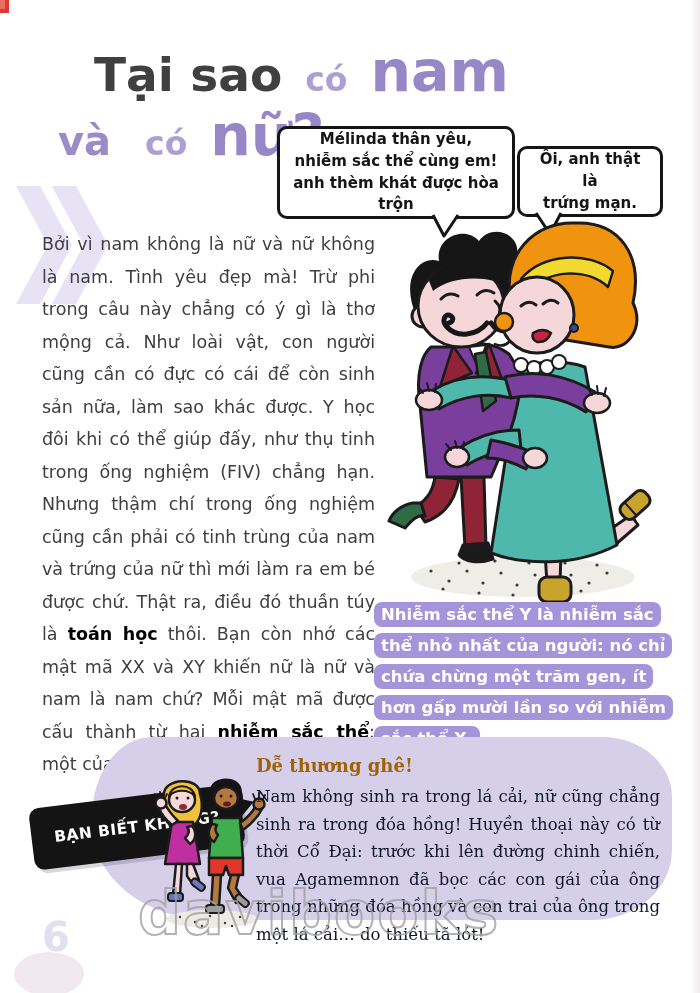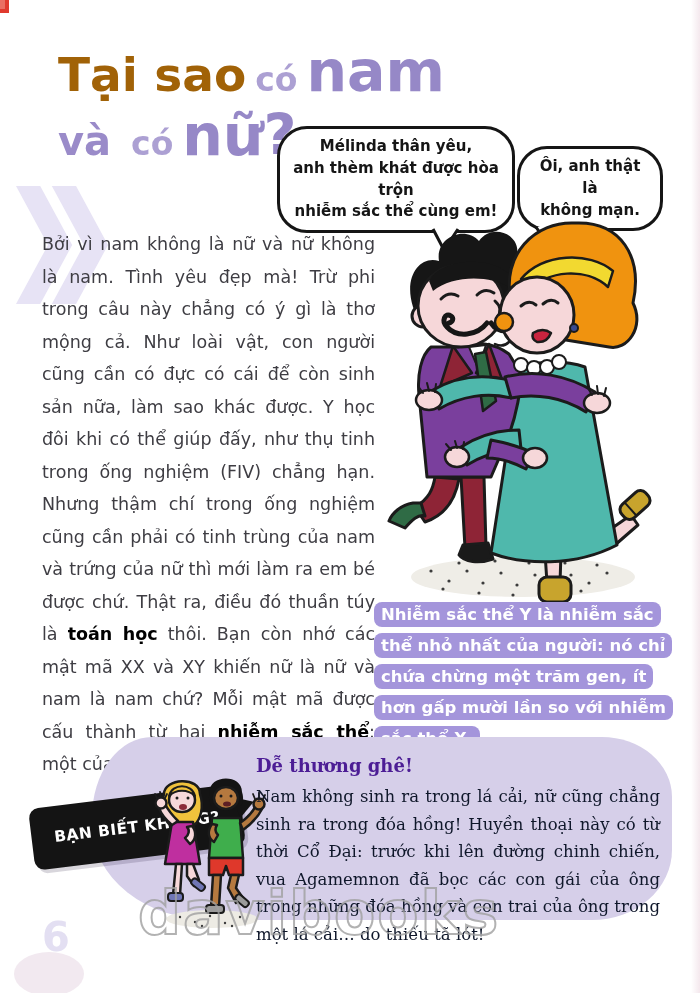--- a/index.html
+++ b/index.html
@@ -13,31 +13,31 @@
   .scan-mark { position:absolute; background:#e03a2e; }
   .m1 { left:0; top:4; width:9px; height:13px; }
   .m2 { left:0; top:34; width:5px; height:9px; background:#ea6f63; }
   .edge-tint { position:absolute; right:0; top:0; width:9px; height:100%;
     background:linear-gradient(to left,#f2e4ea,rgba(242,228,234,0)); opacity:.85; }
 
   
   .title { position:absolute; left:58px; top:42px; line-height:1.05; }
   .t-line { display:block; white-space:nowrap; }
   .t-line2 { margin-top:4px; }
-  .t-big  { font-size:47px; font-weight:bold; color:#a16207; }
-  .t-small{ font-size:33px; font-weight:bold; color:#aca0d3; margin:0 9px; }
+  .t-big  { font-size:47px; font-weight:bold; color:#404040;margin-left:36px; }
+  .t-small{ font-size:33px; font-weight:bold; color:#aca0d3; margin:0 23px; }
   .t-huge { font-size:57px; font-weight:bold; color:#9688c7; }
   .t-med  { font-size:40px; font-weight:bold; color:#9a8bc9; margin-right:11px; }
 
   .chevrons { position:absolute; left:16px; top:184px; width:92px; height:122px; }
 
   
   .bubble { position:absolute; background:#fff; border:3px solid #151515;
-    border-radius:30px; text-align:center; font-size:15px; font-weight:bold;
-    color:#151515; line-height:1.45; padding:7px 10px; }
+    border-radius:10px; text-align:center; font-size:15px; font-weight:bold;
+    color:#151515; line-height:1.45; padding:0 10px; }
   .bubble-man   { left:277px; top:126px; width:238px; }
   .bubble-woman { left:517px; top:146px; width:146px; }
   .b-line { display:block; }
   .tail { position:absolute; width:30px; height:24px; }
   .bubble-man .tail   { left:150px; bottom:-22px; }
   .bubble-woman .tail { left:14px;  bottom:-22px; transform:scaleX(-1); }
 
   
   .bodytext { position:absolute; left:42px; top:228px; width:333px;
     font-size:17.5px; line-height:32.5px; color:#3e3d43; text-align:justify; }
@@ -60,21 +60,21 @@
   .badge { position:absolute; left:31px; top:796px; width:212px; height:62px;
     background:#141414; color:#fff; border-radius:10px; transform:rotate(-7deg);
     display:flex; align-items:center; justify-content:center;
     font-size:15.5px; font-weight:bold; letter-spacing:.5px;
     box-shadow:3px 4px 0 rgba(40,30,60,.18); }
   .badge:after { content:""; position:absolute; right:-24px; top:10px;
     border:11px solid transparent; border-left:18px solid #141414;
     transform:rotate(-12deg); }
   .kids { position:absolute; left:150px; top:768px; width:120px; height:168px; }
   .know-heading { position:absolute; left:256px; top:755px;
-    font-family:"DejaVu Serif", serif; font-size:18px; font-weight:bold; color:#4c1d95; }
+    font-family:"DejaVu Serif", serif; font-size:18px; font-weight:bold; color:#a16207; }
   .know-text { position:absolute; left:256px; top:783px; width:404px;
     font-family:"DejaVu Serif", serif; font-size:16.5px; line-height:27.5px;
     color:#0f172a; text-align:justify; }
 
   
   .pagenum { position:absolute; left:42px; top:914px; font-size:40px;
     font-weight:bold; color:#e3dff2; }
   .wm { position:absolute; color:transparent; font-weight:bold; opacity:.8; }
   .wm1 { left:138px; top:878px; font-size:60px; letter-spacing:2px;
     -webkit-text-stroke:2px #a0a0a0; }
@@ -95,30 +95,30 @@
     <span class="t-line t-line2"><span class="t-med">và</span><span class="t-small">có</span><span class="t-huge">nữ?</span></span>
   </h1>
 
   <svg class="chevrons" viewBox="0 0 95 122">
     <polygon points="0,0 25,0 58,61 25,122 0,122 33,61" fill="#e7e3f5"></polygon>
     <polygon points="37,0 62,0 95,61 62,122 37,122 70,61" fill="#e7e3f5"></polygon>
   </svg>
 
   <div class="bubble bubble-man">
     <span class="b-line">Mélinda thân yêu,</span>
+    <span class="b-line">nhiễm sắc thể cùng em!</span>
     <span class="b-line">anh thèm khát được hòa trộn</span>
-    <span class="b-line">nhiễm sắc thể cùng em!</span>
     <svg class="tail" viewBox="0 0 30 24">
         <path d="M3,1 L14,22 L28,1" fill="#ffffff" stroke="#151515" stroke-width="3" stroke-linejoin="round"></path>
       </svg>
   </div>
 
   <div class="bubble bubble-woman">
     <span class="b-line">Ôi, anh thật là</span>
-    <span class="b-line">không mạn.</span>
+    <span class="b-line">trứng mạn.</span>
     <svg class="tail" viewBox="0 0 30 24">
         <path d="M3,1 L14,22 L28,1" fill="#ffffff" stroke="#151515" stroke-width="3" stroke-linejoin="round"></path>
       </svg>
   </div>
 
   <p class="bodytext"><span>Bởi vì nam không là nữ và nữ không là nam. Tình yêu đẹp mà! Trừ phi trong câu này chẳng có ý gì là thơ mộng cả. Như loài vật, con người cũng cần có đực có cái để còn sinh sản nữa, làm sao khác được. Y học đôi khi có thể giúp đấy, như thụ tinh trong ống nghiệm (FIV) chẳng hạn. Nhưng thậm chí trong ống nghiệm cũng cần phải có tinh trùng của nam và trứng của nữ thì mới làm ra em bé được chứ. Thật ra, điều đó thuần túy là </span><b>toán học</b><span> thôi. Bạn còn nhớ các mật mã XX và XY khiến nữ là nữ và nam là nam chứ? Mỗi mật mã được cấu thành từ hai </span><b>nhiễm sắc thể</b><span>: một của mẹ và một của cha.</span></p>
 
   <svg class="couple" viewBox="0 0 302 400">
     <g stroke-linejoin="round" stroke-linecap="round">
       <ellipse cx="140" cy="362" rx="112" ry="20" fill="#efede7"></ellipse>

